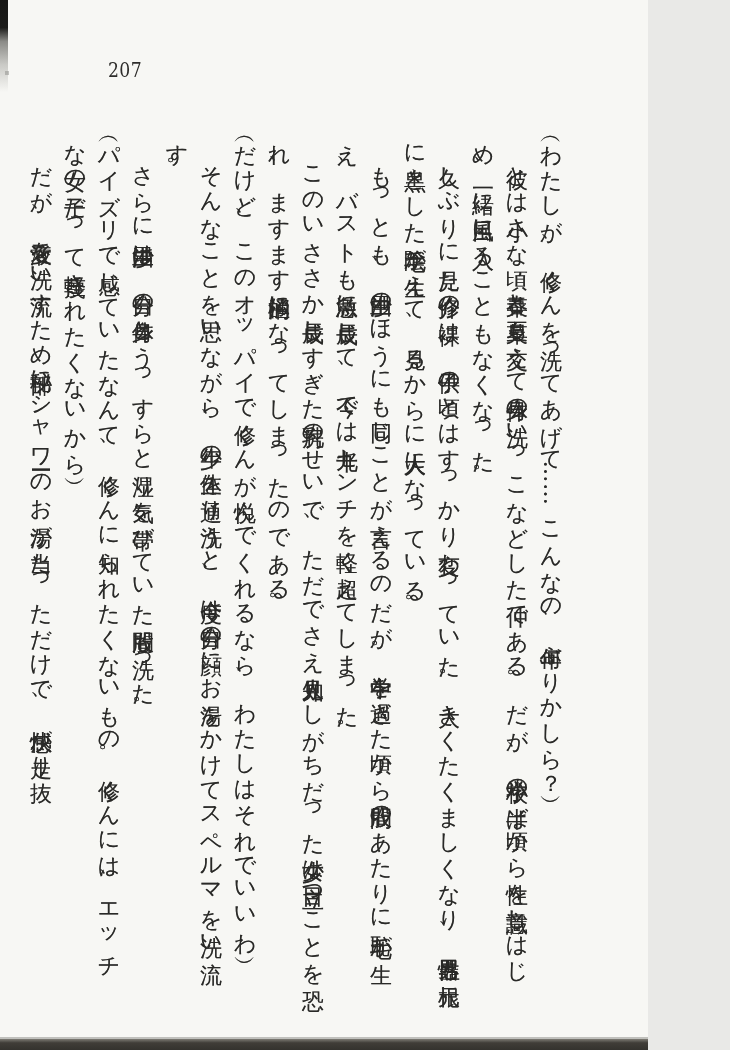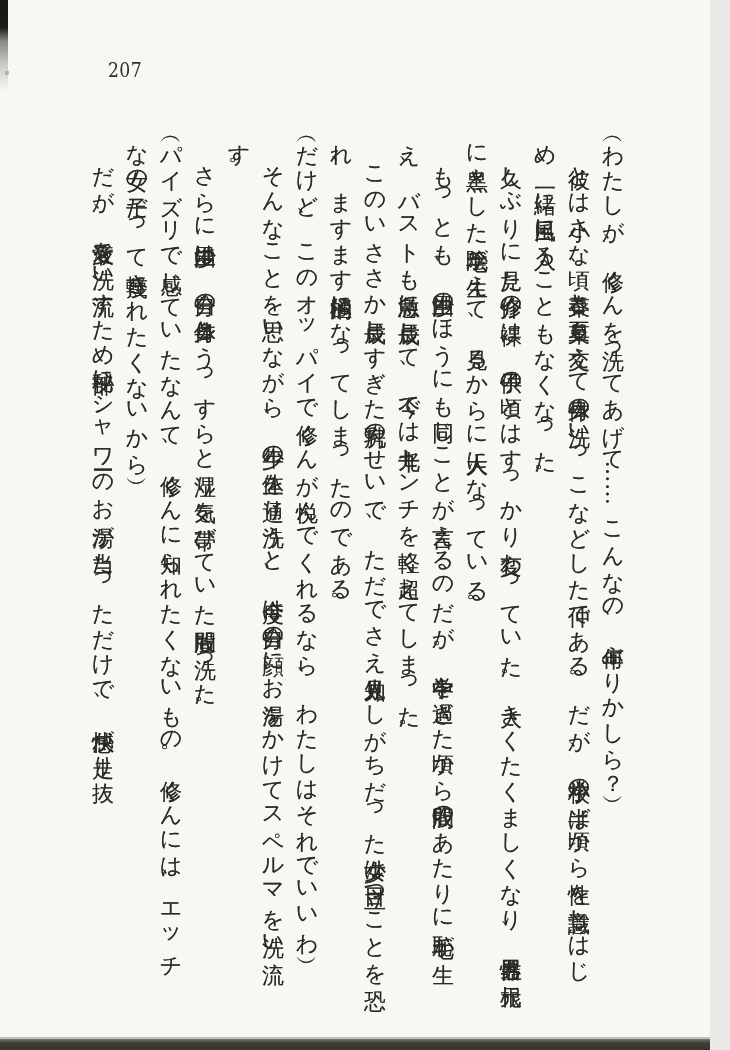--- a/index.html
+++ b/index.html
@@ -2,21 +2,21 @@
 <html lang="ja"><head>
 <meta charset="utf-8">
 <style>
   html, body {
     margin: 0;
     padding: 0;
     background: #e9e9e7;
   }
   .page {
     position: relative;
-    width: 710px;
+    width: 648px;
     height: 1050px;
     background: #f7f7f4;
     overflow: hidden;
     font-family: "DejaVu Serif", "Liberation Serif", serif;
   }
   
   .corner-mark {
     position: absolute;
     left: 0;
     top: 0;

